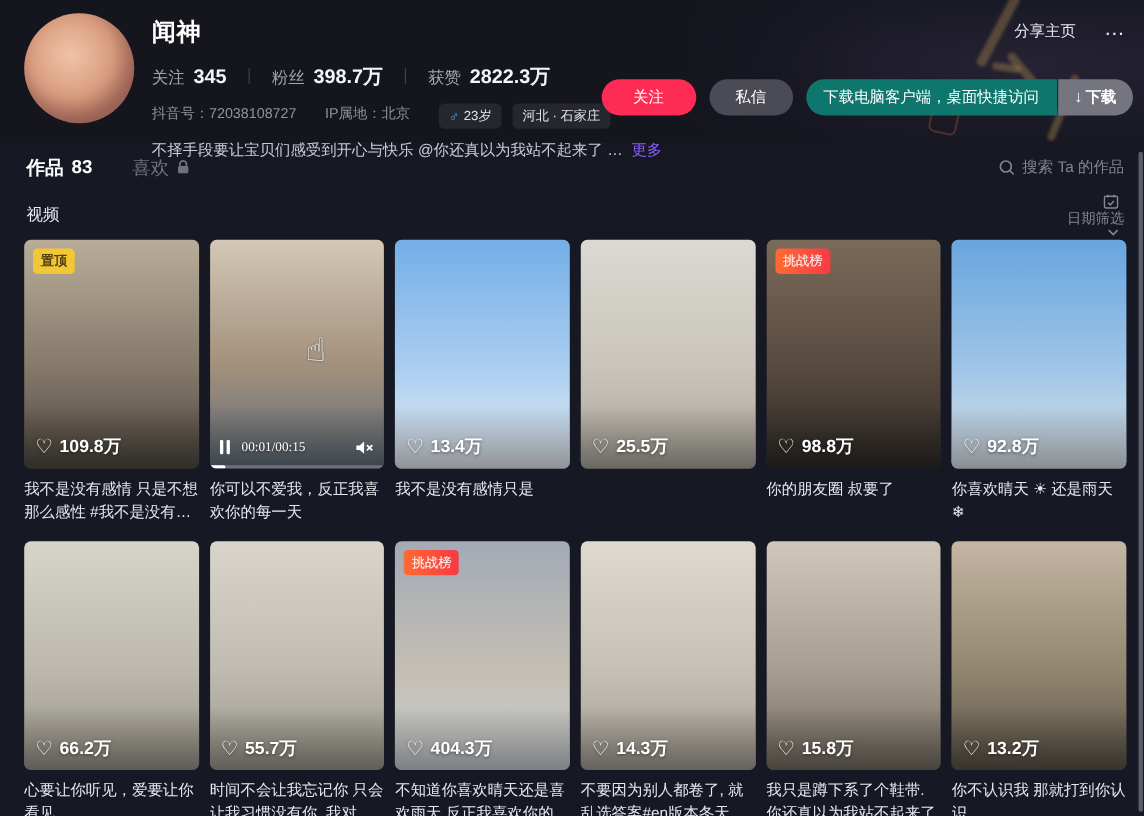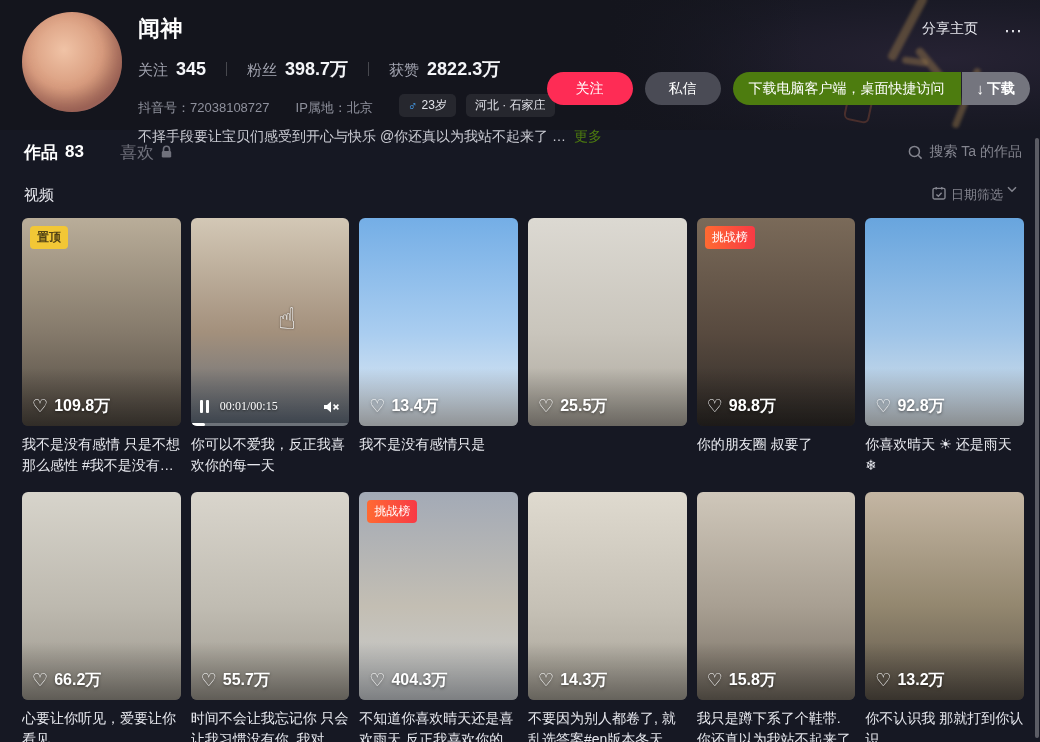--- a/index.html
+++ b/index.html
@@ -23,55 +23,55 @@
   .avatar { position:absolute; left:22px; top:12px; width:100px; height:100px; border-radius:50%;
     background: radial-gradient(circle at 42% 38%, #f0c3a6 0%, #d99d7f 45%, #b17a5e 72%, #c590a0 100%);
     box-shadow: inset -6px -10px 18px rgba(120,60,70,.45); }
   .hinfo { position:absolute; left:138px; top:14px; z-index:2; }
   .uname { font-size:22px; font-weight:700; letter-spacing:.5px; }
   .stats { display:flex; align-items:baseline; margin-top:13px; }
   .stat { display:flex; align-items:baseline; }
   .stat .lbl { font-size:15px; color:#a2a4b0; margin-right:8px; }
   .stat .val { font-size:18px; font-weight:700; color:#f4f5f8; }
   .stat-div { width:1px; height:14px; background:rgba(255,255,255,.22); margin:0 20px; align-self:center; }
-  .meta { display:flex; align-items:flex-end; margin-top:13px; font-size:13px; color:#8f919d; }
+  .meta { display:flex; align-items:flex-start; margin-top:13px; font-size:13px; color:#8f919d; }
   .meta .m-item { margin-right:26px; }
   .pill { display:inline-flex; align-items:center; background:rgba(255,255,255,.08); border-radius:5px;
     padding:3px 9px; font-size:12px; color:#e3e4ea; margin-right:10px; }
   .male { color:#47a3f5; font-weight:700; font-size:13px; margin-right:4px; }
   .bio { margin-top:11px; font-size:14px; color:#cbccd4; max-width:560px; white-space:nowrap; }
-  .bio .more { color:#4d7c0f; margin-left:8px; cursor:pointer; }
+  .bio .more { color:#8b5cf6; margin-left:8px; cursor:pointer; }
 
   .share-row { position:absolute; right:16px; top:20px; display:flex; align-items:flex-start; z-index:3; }
   .share-label { font-size:14px; color:#e8e9ef; cursor:pointer; }
   .dots { font-size:18px; color:#e8e9ef; margin-left:26px; letter-spacing:2px; cursor:pointer; }
 
   .actions { position:absolute; right:10px; top:72px; display:flex; align-items:center; z-index:3; }
   .btn { height:33px; display:inline-flex; align-items:center; justify-content:center; border:none;
     border-radius:17px; font-size:14px; color:#fff; cursor:pointer; font-family:inherit; }
   .btn-follow { background:#fe2c55; padding:0 29px; margin-right:12px; }
   .btn-msg { background:#4a4b55; padding:0 24px; margin-right:12px; }
-  .btn-client { background:#4d7c0f; padding:0 16px; border-radius:17px 0 0 17px; }
+  .btn-client { background:#0f766e; padding:0 16px; border-radius:17px 0 0 17px; }
   .btn-dl { background:#74757e; padding:0 15px; border-radius:0 17px 17px 0; margin-left:1px; font-weight:700; }
   .dl-arrow { font-weight:400; margin-right:3px; font-size:15px; }
 
   
   .tabs { display:flex; align-items:center; height:40px; padding:0 18px 0 24px; margin-top:2px; }
   .tab { display:flex; align-items:center; font-size:17px; cursor:pointer; margin-right:36px; }
   .tab.active { color:#fff; font-weight:700; }
   .tab.inactive { color:#70717c; }
   .tab .cnt { margin-left:7px; font-weight:700; }
   .lock { margin-left:6px; display:inline-flex; }
   .search { margin-left:auto; display:flex; align-items:center; font-size:14px; color:#84858f; cursor:pointer; }
   .search svg { margin-right:6px; }
 
   
   .toolbar { display:flex; align-items:center; height:34px; padding:0 18px 0 24px; margin-top:6px; }
   .section-label { font-size:15px; color:#e9eaf0; }
-  .datefilter { margin-left:auto; display:flex; align-items:flex-start; font-size:13px; color:#84858f; cursor:pointer; }
+  .datefilter { margin-left:auto; display:flex; align-items:flex-end; font-size:13px; color:#84858f; cursor:pointer;flex-direction:column; }
   .datefilter svg { margin-right:5px; }
   .datefilter .chev { margin-left:4px; }
 
   
   .grid { display:grid; grid-template-columns:repeat(6,1fr); gap:16px 10px; padding:6px 16px 0 22px; }
   .card { cursor:pointer; }
   .thumb { position:relative; height:208px; border-radius:6px; overflow:hidden; }
   .thumb::after { content:""; position:absolute; left:0; right:0; bottom:0; height:58px;
     background:linear-gradient(transparent, rgba(0,0,0,.38)); pointer-events:none; }
   .badge { position:absolute; z-index:2; top:8px; left:8px; font-size:12px; padding:3px 7px; border-radius:4px; }

